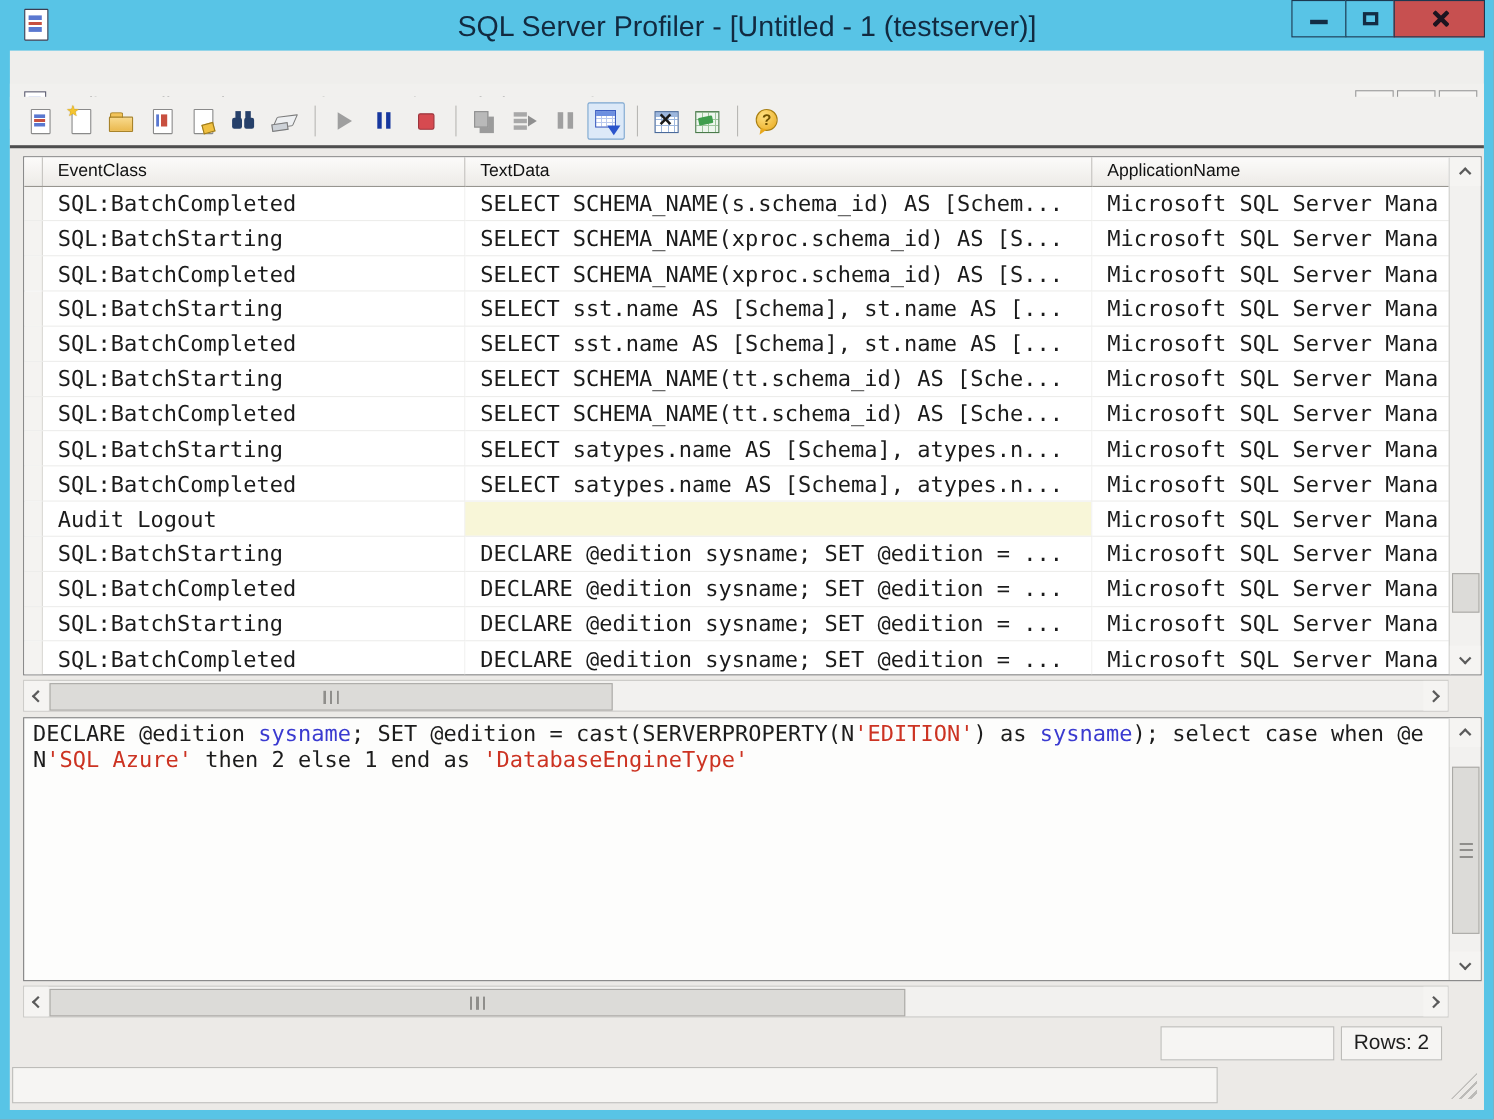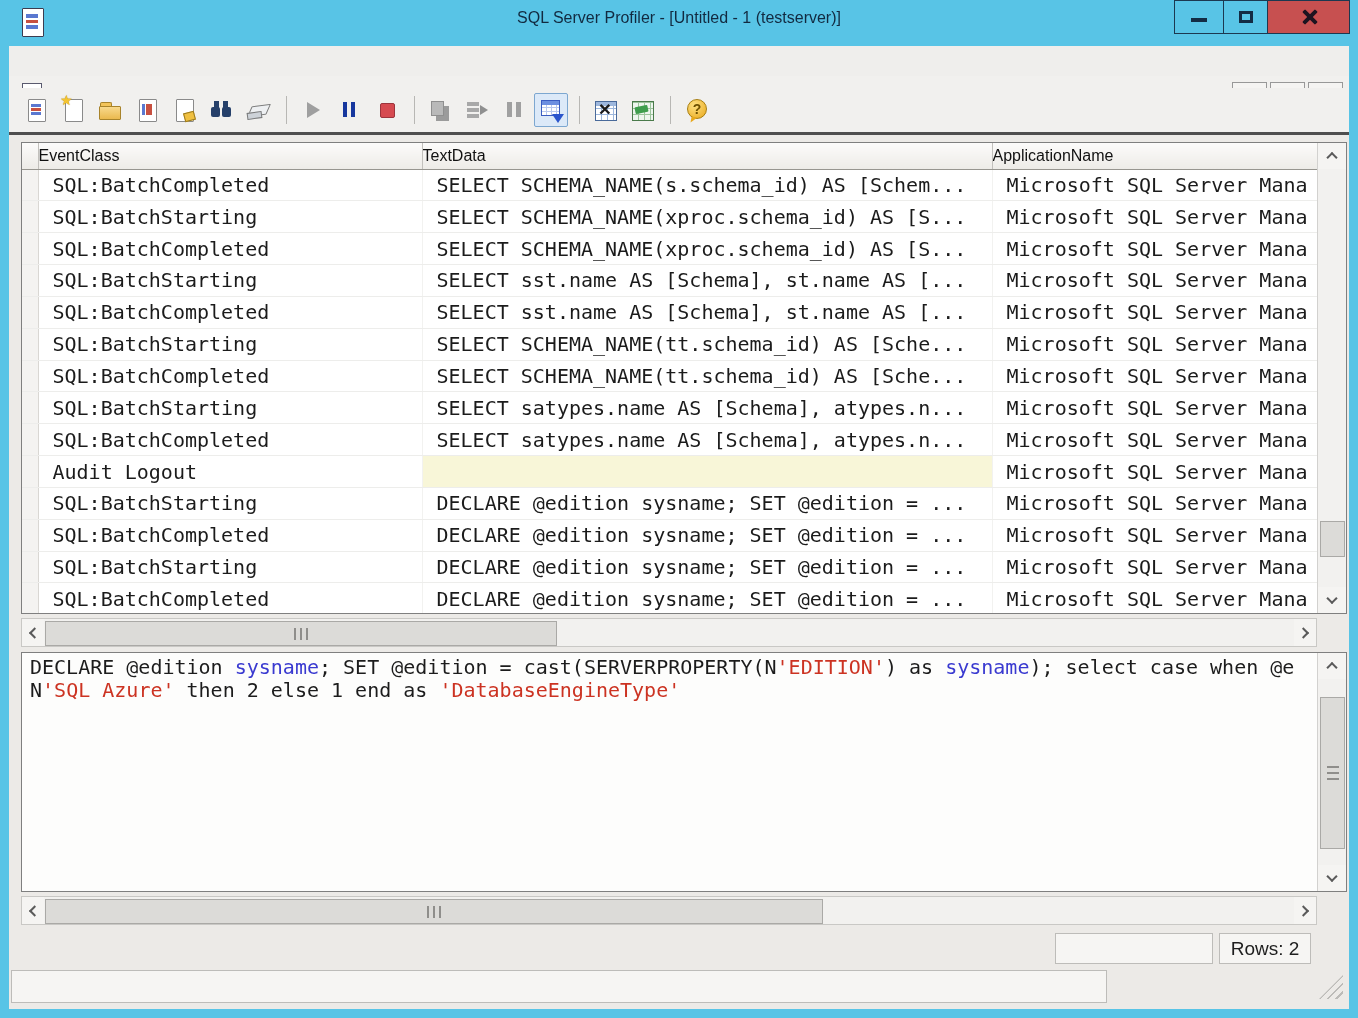--- a/index.html
+++ b/index.html
@@ -2,21 +2,21 @@
 <html><head>
 <meta charset="utf-8">
 <style>
   html,body{margin:0;padding:0;}
   body{font-family:"Liberation Sans",sans-serif;background:#888;}
   *{box-sizing:border-box;}
   .window{position:relative;width:1358px;height:1018px;background:#58c4e6;overflow:hidden;}
 
   
   .titlebar{position:absolute;left:0;top:0;width:100%;height:46px;background:#58c4e6;}
-  .title-text{position:absolute;left:0;top:9px;width:100%;text-align:center;font-size:16px;color:#122a40;}
+  .title-text{position:absolute;left:0;top:9px;width:100%;text-align:center;font-size:26px;color:#122a40;}
   .app-icon{position:absolute;left:18px;top:7px;width:30px;height:32px;}
   .app-icon::before{content:"";position:absolute;left:4px;top:1px;width:20px;height:27px;background:#fff;border:1px solid #3c3c50;border-radius:1px;}
   .app-icon::after{content:"";position:absolute;left:8px;top:7px;width:12px;height:15px;background:linear-gradient(#5a78d0 0 4px,#fff 4px 6px,#c85040 6px 9px,#fff 9px 11px,#5a78d0 11px 15px);}
   .wbtn{position:absolute;top:0;height:34px;border:1px solid #1c3850;background:#58c4e6;cursor:pointer;}
   .wbtn-min{left:1174px;width:50px;}
   .wbtn-max{left:1223px;width:45px;}
   .wbtn-close{left:1267px;width:83px;background:#c75050;}
   .glyph-min{position:absolute;left:50%;top:58%;width:16px;height:4px;background:#132c44;transform:translate(-50%,-50%);}
   .glyph-max{position:absolute;left:50%;top:50%;width:14px;height:12px;border:3px solid #132c44;transform:translate(-50%,-50%);}
   .glyph-x{position:absolute;left:50%;top:50%;width:20px;height:20px;transform:translate(-50%,-50%);}
@@ -81,21 +81,21 @@
   .i-filter-trace::after{left:6px;top:9px;width:13px;height:7px;background:#3f9e4d;transform:rotate(-12deg);border-radius:1px;}
   .i-help::before{content:"?";left:4px;top:2px;width:18px;height:18px;background:radial-gradient(circle at 35% 30%,#ffe080,#e8a81c);border:1px solid #a87e10;border-radius:50%;color:#6e5000;font-size:14px;font-weight:bold;text-align:center;line-height:18px;}
   .i-help::after{left:8px;top:20px;width:0;height:0;border-top:6px solid #e8a81c;border-right:6px solid transparent;transform:rotate(10deg);}
 
   
   .workspace{position:absolute;left:0;top:89px;width:100%;height:874px;background:#eceae7;}
 
   
   .grid-panel{position:absolute;left:12px;top:7px;width:1326px;height:472px;background:#fff;border:1px solid #7f7f7f;overflow:hidden;}
   table.trace-grid{border-collapse:collapse;table-layout:fixed;width:1296px;}
-  table.trace-grid th{height:26px;background:linear-gradient(#fcfbfa,#edebe7);border-right:1px solid #c2c0bc;border-bottom:1px solid #97958f;font-weight:400;font-size:16px;color:#111;text-align:left;padding:0 0 0 0;white-space:nowrap;overflow:hidden;}
+  table.trace-grid th{height:26px;background:linear-gradient(#fcfbfa,#edebe7);border-right:1px solid #c2c0bc;border-bottom:1px solid #97958f;font-weight:400;font-size:16px;color:#111;text-align:left;padding:0 0 0 14px;white-space:nowrap;overflow:hidden;}
   table.trace-grid th.sel{padding:0;}
   table.trace-grid td{height:31.85px;font-family:"DejaVu Sans Mono",monospace;font-size:20px;color:#1b1b1b;white-space:nowrap;overflow:hidden;padding:0 0 0 14px;border-bottom:1px solid #ededeb;border-right:1px solid #f2f2f0;}
   table.trace-grid td.sel{background:#f4f3f1;border-right:1px solid #d9d7d3;padding:0;}
   table.trace-grid td.hl{background:#f8f6d8;}
   .grid-vscroll{position:absolute;right:0;top:0;width:29px;height:470px;background:#f2f1ef;border-left:1px solid #d2d1cf;}
   .detail-vscroll{position:absolute;right:0;top:0;width:29px;height:238px;background:#f2f1ef;border-left:1px solid #d2d1cf;}
   .scroll-arrow{position:absolute;width:100%;height:26px;background:#f5f4f2;cursor:pointer;}
   .scroll-arrow.h{width:22px;height:100%;}
   .chev{position:absolute;left:50%;top:50%;width:8px;height:8px;border-left:2px solid #5a5a5a;border-bottom:2px solid #5a5a5a;}
   .chev.up{transform:translate(-50%,-30%) rotate(135deg);}

